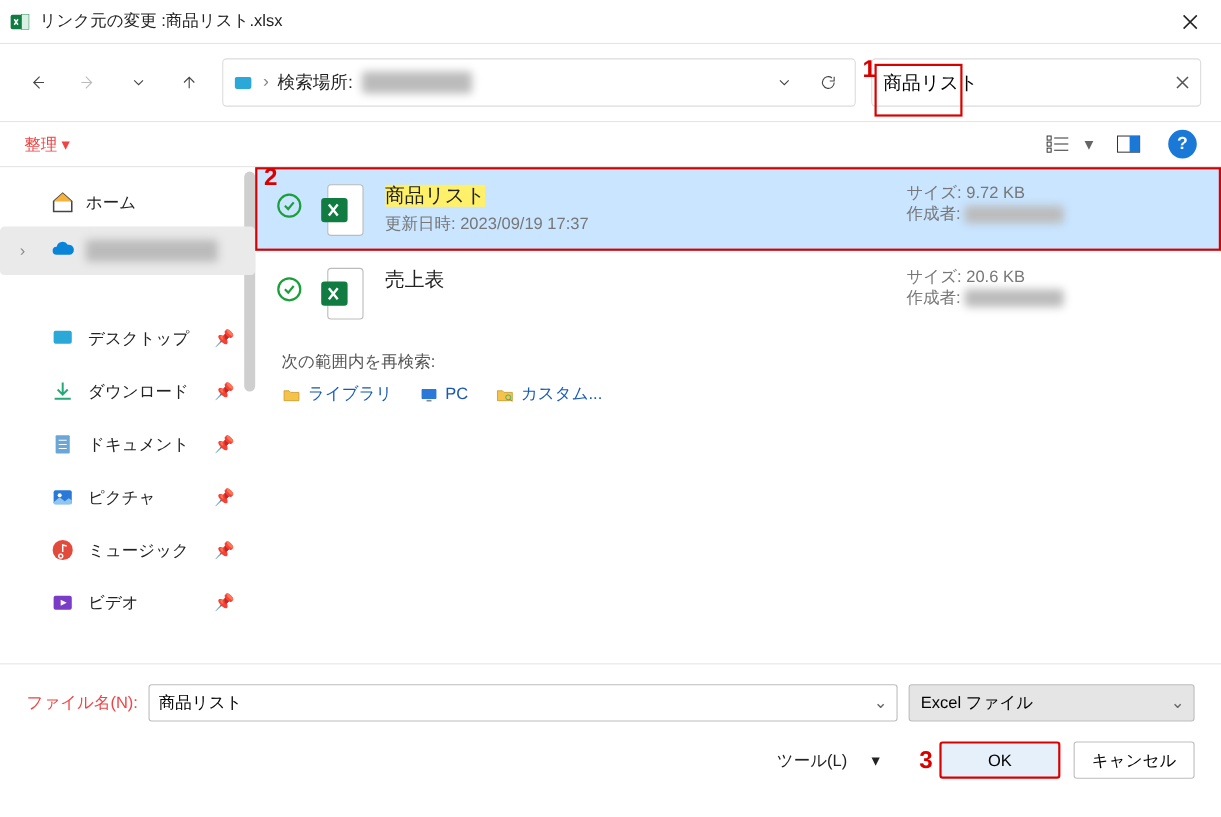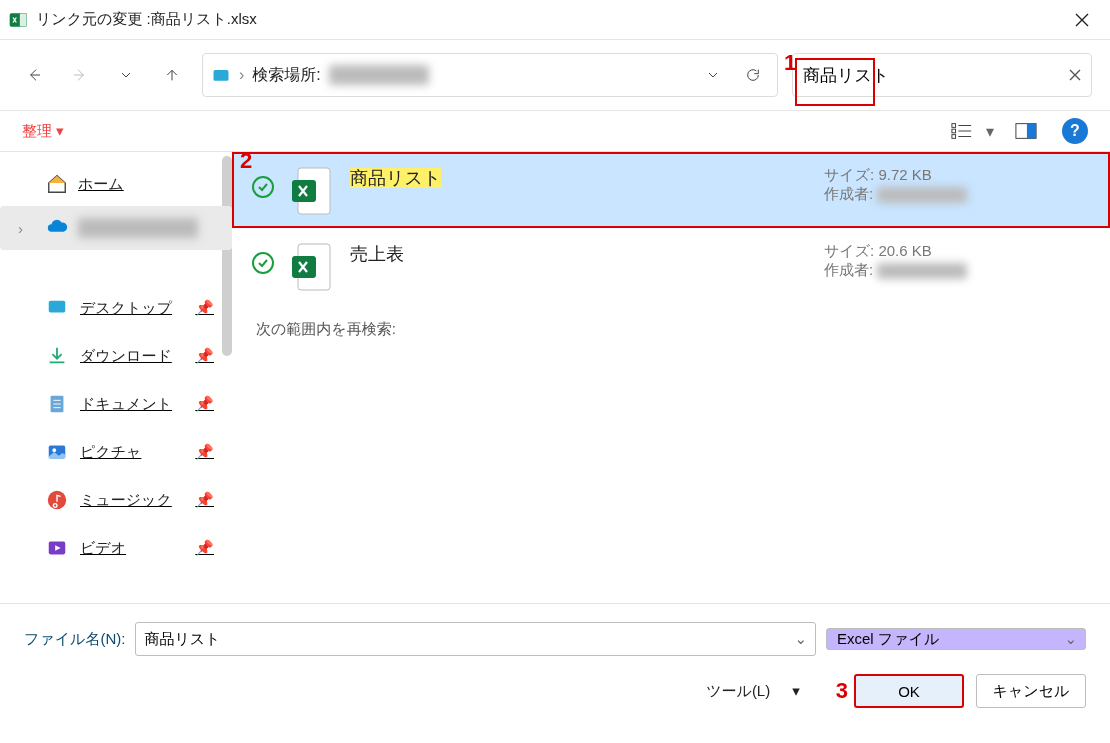--- a/index.html
+++ b/index.html
@@ -29,21 +29,21 @@
 
   
   .toolbar { height: 42px; border-bottom:1px solid #e5e5e5; border-top:1px solid #e5e5e5; display:flex; align-items:center; padding:0 22px; gap:10px;}
   .organize { color:#ef4444; font-size:15px; display:flex; align-items:center; gap:4px; cursor:pointer;}
   .toolbar-spacer{flex:1;}
   .view-btn { width:28px; height:24px; display:flex; align-items:center; justify-content:center; cursor:pointer; margin-left:8px;}
   .help-btn { width:26px; height:26px; border-radius:50%; background:#1a78d7; color:#fff; display:flex; align-items:center; justify-content:center; font-weight:bold; font-size:16px; cursor:pointer; margin-left:12px;}
 
   
   .body-split { display:flex; height: 450px; }
-  .sidebar { width: 232px; position:relative; padding:10px 0 0 0;text-decoration:underline; }
+  .sidebar { width: 232px; position:relative; padding:10px 0 0 0; }
   .scrollbar-stub { position:absolute; right:0; top:4px; width:10px; height:200px; background:#cfcfcf; border-radius:5px;}
   .tree-row { height:44px; display:flex; align-items:center; padding-left:46px; gap:10px; font-size:15px; color:#222; cursor:pointer; border-radius:4px;}
   .tree-row.selected { background:#eaeaea; }
   .tree-row .caret { position:absolute; left:18px; color:#888;}
   .q-items { margin-top:34px; }
   .q-row { height:48px; display:flex; align-items:center; padding-left:46px; gap:12px; font-size:15px; color:#222; cursor:pointer;}
   .pin { margin-left:auto; margin-right:18px; color:#888;}
   .ic { width:22px; height:22px; flex-shrink:0;}
 
   .filelist { flex:1; position:relative; padding:0 0 0 0; }
@@ -60,24 +60,24 @@
   .file-right div { font-size:15px; color:#777; }
   .blur-chip { display:inline-block; width:90px; height:16px; filter:blur(4px); background:#bbb; vertical-align:middle; border-radius:3px;}
 
   .re-search { padding:16px 24px 6px 24px; font-size:15px; color:#555;}
   .re-links { padding:4px 24px; display:flex; gap:24px; align-items:center;}
   .re-link { display:flex; align-items:center; gap:6px; color:#1559b3; font-size:15px; cursor:pointer;}
 
   
   .footer { position:absolute; left:0; right:0; bottom:0; height:140px; border-top:1px solid #e5e5e5; padding:18px 24px 0 24px;}
   .filename-row { display:flex; align-items:center; gap:10px;}
-  .fn-label{font-size:15px; color:#0c4a6e;}
+  .fn-label{font-size:15px; color:#ef4444;}
   .fn-combo { flex:1; height:34px; border:1px solid #bdbdbd; border-radius:3px; padding:0 8px; display:flex; align-items:center; font-size:15px; position:relative; background:#fff;}
   .fn-combo .chev{position:absolute; right:8px; color:#666;}
-  .type-combo { width:260px; height:22px; border:1px solid #bdbdbd; border-radius:3px; padding:0 10px; display:flex; align-items:center; font-size:15px; position:relative; background:#c4b5fd;}
+  .type-combo { width:260px; height:34px; border:1px solid #bdbdbd; border-radius:3px; padding:0 10px; display:flex; align-items:center; font-size:15px; position:relative; background:#e5e5e5;}
   .type-combo .chev{position:absolute; right:8px; color:#666;}
   .btn-row { display:flex; align-items:center; justify-content:flex-end; gap:12px; margin-top:18px;}
   .tools { display:flex; align-items:center; gap:22px; font-size:15px; color:#222; margin-right:24px; cursor:pointer;}
   .btn { width:110px; height:34px; border:1px solid #bdbdbd; border-radius:3px; background:#fff; font-size:15px; cursor:pointer; display:flex; align-items:center; justify-content:center;}
   .btn.ok { background:#e6f0fb; border:2px solid #d90000;}
 </style>
 </head>
 <body>
 
 <div class="titlebar">
@@ -259,20 +259,21 @@
             <path d="M2 6 L5 9 L10 3" stroke="#1a9f3a" stroke-width="2" fill="none"></path>
           </svg>
         </div>
       <svg class="file-icon" viewBox="0 0 44 50">
           <rect x="8" y="2" width="32" height="46" rx="3" fill="#fff" stroke="#bbb"></rect>
           <rect x="2" y="14" width="24" height="22" rx="3" fill="#107c41"></rect>
           <path d="M9 20 L17 30 M17 20 L9 30" stroke="#fff" stroke-width="2.2"></path>
         </svg>
       <div class="file-text">
         <span class="file-name hl">商品リスト</span>
+        <div class="file-meta"><span>更新日時:</span> <span>2023/09/19 17:37</span></div>
       </div>
       <div class="file-right">
         <div><span>サイズ:</span> <span>9.72 KB</span></div>
         <div><span>作成者:</span> <span class="blur-chip"></span></div>
       </div>
     </div>
 
     <div class="file-row">
       <div class="sync-mark">
           <svg viewBox="0 0 12 12">
@@ -287,20 +288,43 @@
       <div class="file-text">
         <span class="file-name">売上表</span>
       </div>
       <div class="file-right">
         <div><span>サイズ:</span> <span>20.6 KB</span></div>
         <div><span>作成者:</span> <span class="blur-chip"></span></div>
       </div>
     </div>
 
     <div class="re-search">次の範囲内を再検索:</div>
+    <div class="re-links">
+      <div class="re-link">
+        <svg class="ic" style="width:18px;height:18px;" viewBox="0 0 24 24">
+            <path d="M3 7 h6 l2 2 h10 v10 H3 Z" fill="#f6c34a" stroke="#c99a2a"></path>
+          </svg>
+        <span>ライブラリ</span>
+      </div>
+      <div class="re-link">
+        <svg class="ic" style="width:18px;height:18px;" viewBox="0 0 24 24">
+            <rect x="3" y="5" width="18" height="12" rx="1" fill="#2a78d8"></rect>
+            <rect x="9" y="18" width="6" height="2" fill="#888"></rect>
+          </svg>
+        <span>PC</span>
+      </div>
+      <div class="re-link">
+        <svg class="ic" style="width:18px;height:18px;" viewBox="0 0 24 24">
+            <path d="M3 7 h6 l2 2 h10 v10 H3 Z" fill="#f6c34a" stroke="#c99a2a"></path>
+            <circle cx="16" cy="15" r="3" fill="none" stroke="#2a7"></circle>
+            <line x1="18" y1="17" x2="21" y2="20" stroke="#2a7"></line>
+          </svg>
+        <span>カスタム...</span>
+      </div>
+    </div>
   </div>
 </div>
 
 <div class="footer">
   <div class="filename-row">
     <span class="fn-label">ファイル名(N):</span>
     <div class="fn-combo">
       <span>商品リスト</span>
       <span class="chev">⌄</span>
     </div>

